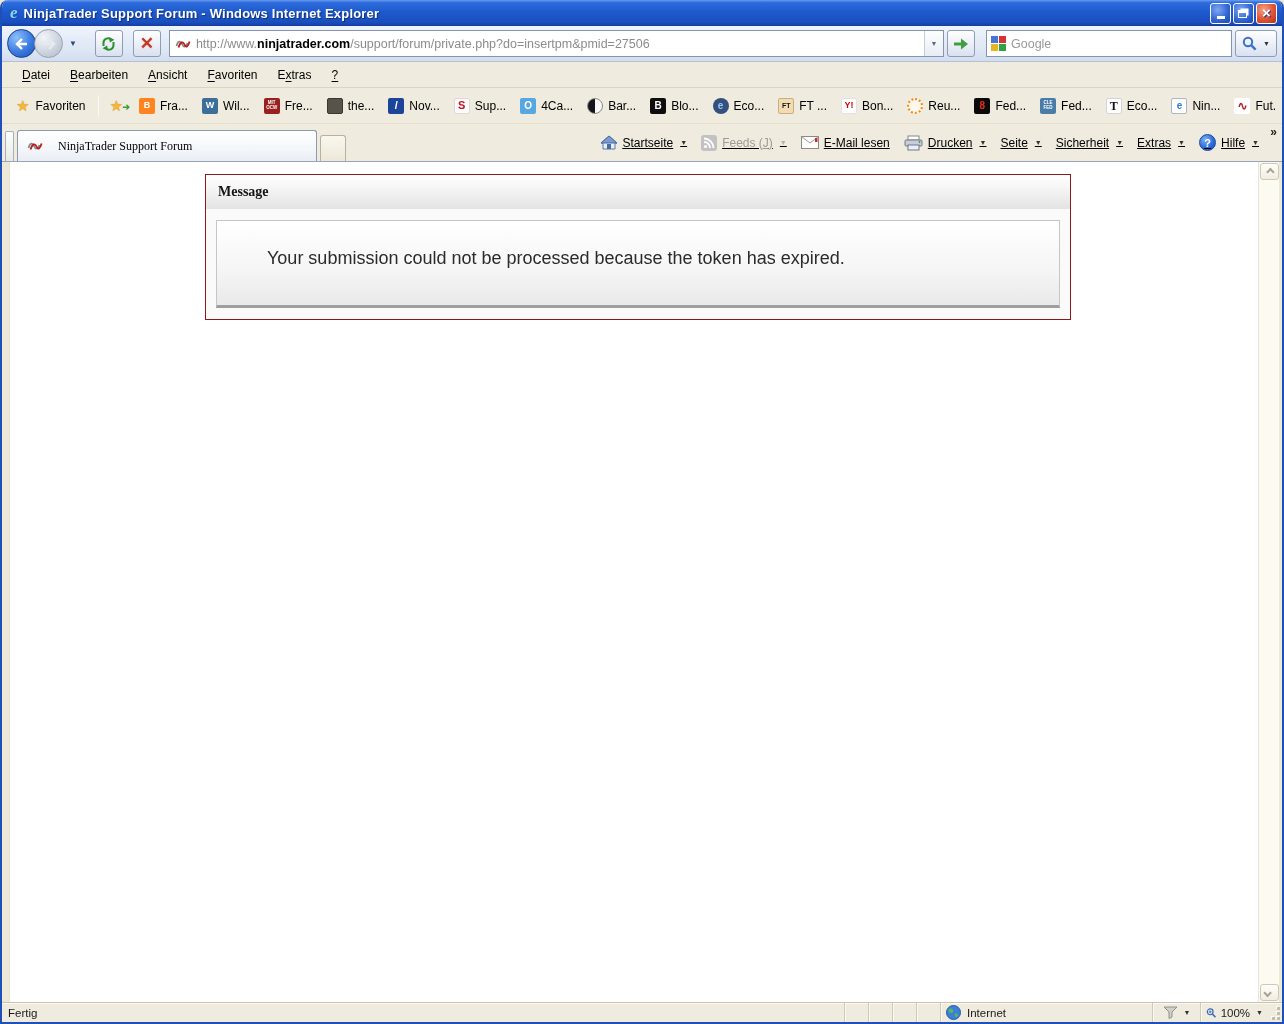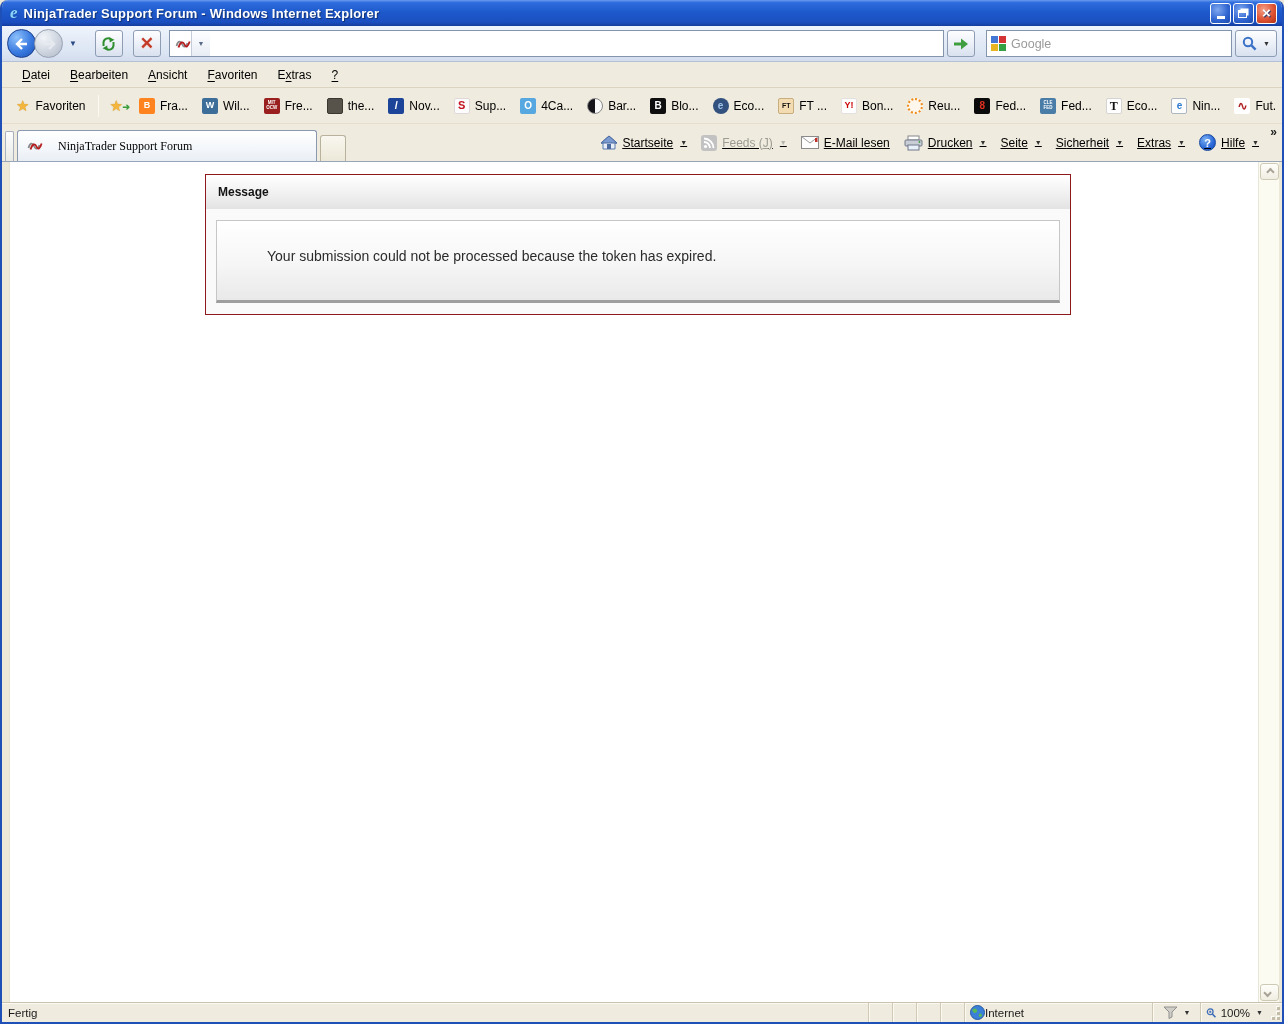--- a/index.html
+++ b/index.html
@@ -96,47 +96,47 @@
     background:radial-gradient(circle at 35% 30%, #7AB0F2, #2A68D8 60%, #1A4EB4); }
   .overflow-chevron { position:absolute; top:1px; right:5px; font-weight:bold; font-size:12px; color:#222; }
 
   
   .content { flex:1; display:flex; background:#fff; min-height:0; }
   .left-strip { width:8px; flex:none; background:#ECE9D8; border-right:1px solid #E6E2D2; }
   .page { flex:1; position:relative; background:#fff; }
   .msg-panel { position:absolute; left:195px; top:12px; width:866px;
     border:1px solid #8C1A1A; background:#FAFAFA; }
   .msg-header { height:34px; display:flex; align-items:center; padding:0 12px;
-    font-size:12px; font-weight:bold; color:#141414;
-    background:linear-gradient(#FFFFFF,#EFEFEF 60%,#E3E3E3); }
+    font-size:14px; font-weight:bold; color:#141414;
+    background:linear-gradient(#FFFFFF,#EFEFEF 60%,#E3E3E3);font-family:Liberation Serif, serif; }
   .msg-body { padding:11px 10px; }
   .msg-inner { border:1px solid #C6C6C6; border-bottom:3px solid #9E9E9E;
     background:linear-gradient(#FFFFFF,#F6F6F6 55%,#E9E9E9);
-    padding:27px 20px 36px 50px; font-size:14px; color:#2B2B2B; }
+    padding:27px 20px 36px 50px; font-size:18px; color:#2B2B2B; }
   .msg-line2 { margin-top:19px; }
 
   
   .scrollbar { width:21px; flex:none; background:#FBFBF2; border-left:1px solid #E8E6D8;
     display:flex; flex-direction:column; justify-content:space-between; align-items:center; padding:1px 0; }
   .sb-btn { width:19px; height:17px; border:1px solid #CEC9B4; border-radius:3px;
     display:flex; align-items:center; justify-content:center;
     background:linear-gradient(#FEFEFA,#F0EDE2); }
   .chev { width:6px; height:6px; border-left:2px solid #A8A396; border-bottom:2px solid #A8A396; }
   .chev.up { transform:rotate(135deg) translate(-1px,-1px); }
   .chev.down { transform:rotate(-45deg) translate(-1px,-1px); }
   .right-strip { width:3px; flex:none; background:#ECE9D8; }
 
   
   .statusbar { height:20px; flex:none; display:flex; align-items:center; font-size:11.5px; color:#1A1A1A;
     background:#EFEBDE; border-top:1px solid #C8C2AE; box-shadow:inset 0 1px 0 #FBF9F2; padding-left:6px; }
   .sb-status { flex:1; }
   .sb-cell { height:100%; display:flex; align-items:center; border-left:1px solid #CFC9B6;
     box-shadow:inset 1px 0 0 #FBF9F2; padding:0 5px; flex:none; }
   .sb-cell.empty { width:24px; }
-  .sb-cell.zone { width:188px; }
+  .sb-cell.zone { width:212px; gap:6px; }
   .sb-cell.filter { width:48px; gap:4px; justify-content:center; }
   .sb-cell.zoom { width:68px; gap:4px; }
   .grip { position:relative; width:14px; height:18px; flex:none; }
   .grip i { position:absolute; width:3px; height:3px; background:#C2BCA8; box-shadow:-1px -1px 0 #FDFCF8; }
   .grip i:nth-child(1){ right:2px; bottom:2px; }
   .grip i:nth-child(2){ right:2px; bottom:7px; }
   .grip i:nth-child(3){ right:7px; bottom:2px; }
   .grip i:nth-child(4){ right:2px; bottom:12px; }
 </style>
 </head>
@@ -182,20 +182,21 @@
     <span style="width:4px"></span>
     <span class="tool-btn">
       <span class="stop-x">✕</span>
     </span>
     <span style="width:2px"></span>
     <div class="addressbar">
       <svg width="16" height="16" viewBox="0 0 16 16">
           <path d="M1.5 10 C3 4.5 5.5 4.5 7 8 S10.5 12 12.5 7" fill="none" stroke="#8A8A8A" stroke-width="1.8"></path>
           <path d="M3.5 11.5 C5.5 5.5 8 5 9.5 8.5 S13 11 14.6 5.5" fill="none" stroke="#B81E1E" stroke-width="1.8"></path>
         </svg>
+      <span class="addr-text"><span>http://www.</span><b>ninjatrader.com</b><span>/support/forum/private.php?do=insertpm&amp;pmid=27506</span></span>
       <span class="addr-dd">▼</span>
     </div>
     <span class="tool-btn">
       <svg width="16" height="14" viewBox="0 0 16 14">
           <path d="M1 7 H9" stroke="#3F9E3F" stroke-width="3"></path>
           <polygon points="8,1.5 15,7 8,12.5" fill="#3F9E3F"></polygon>
         </svg>
     </span>
     <span style="width:5px"></span>
     <div class="searchbox">

